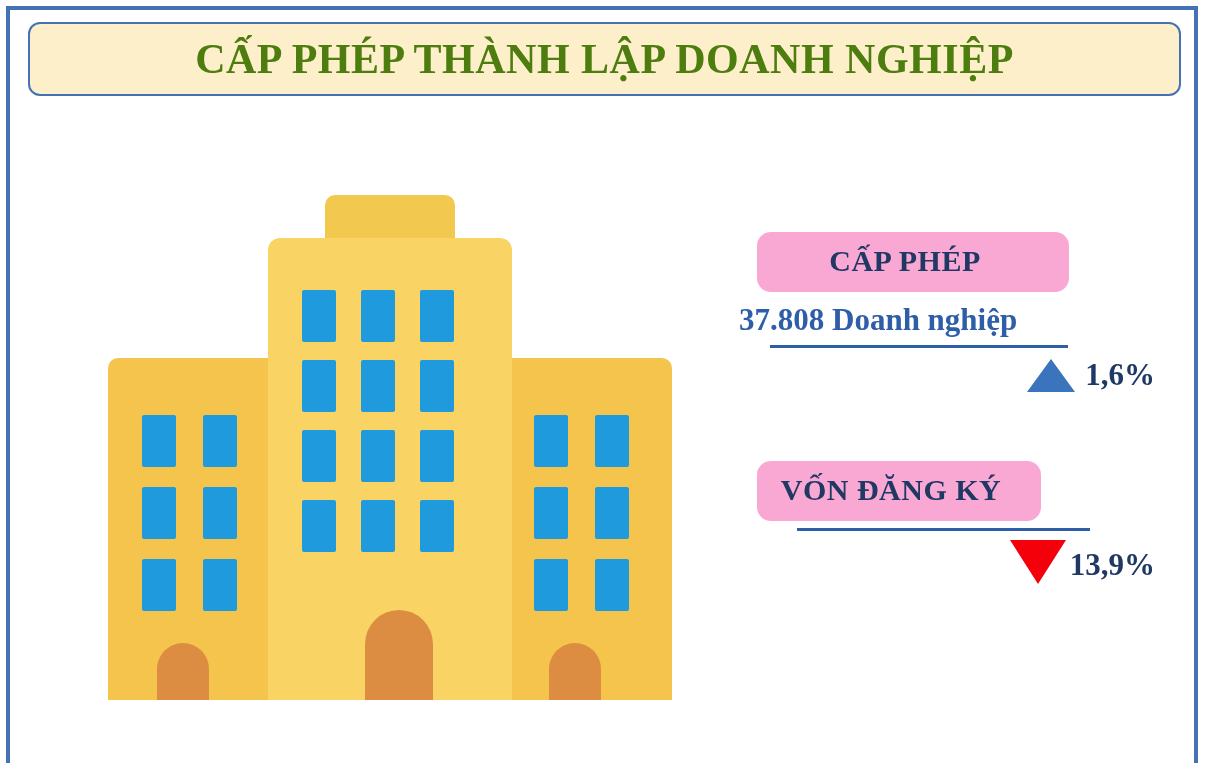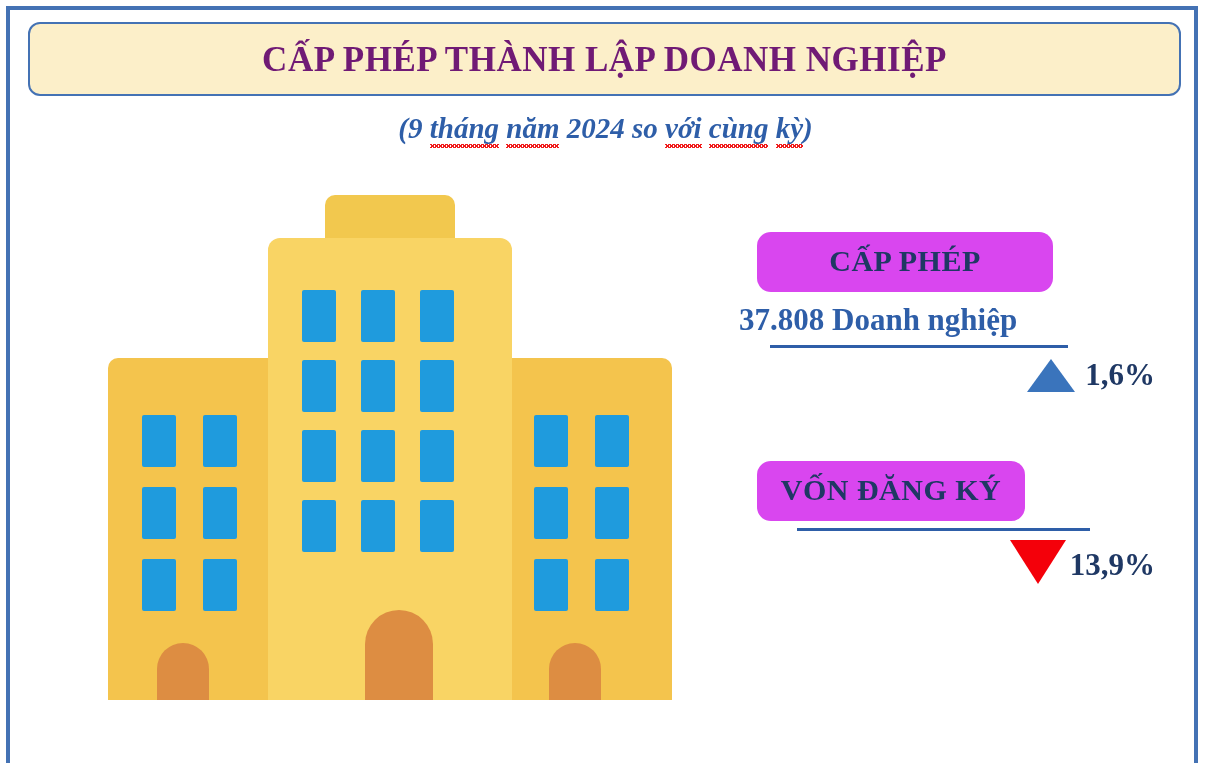--- a/index.html
+++ b/index.html
@@ -43,23 +43,23 @@
     height: 74px;
     background: #FCEFC9;
     border: 2px solid #4472B4;
     border-radius: 12px;
     box-sizing: border-box;
     display: flex;
     align-items: center;
     justify-content: center;
   }
   .title-text {
-    font-size: 35px;
-    font-weight: bold;
-    color: #701a75;
+    font-size: 42px;
+    font-weight: bold;
+    color: #4d7c0f;
     letter-spacing: 0.5px;
     white-space: nowrap;
     line-height: 1;
   }
 
   .subtitle {
     position: absolute;
     left: 0;
     top: 112px;
     width: 1211px;
@@ -154,27 +154,27 @@
 
   
   .stats {
     position: absolute;
     left: 735px;
     top: 232px;
     width: 420px;
   }
   .stat-block { position: relative; }
   .badge {
-    background: #d946ef;
+    background: #f9a8d4;
     border-radius: 14px;
     text-align: center;
     font-size: 30px;
     font-weight: bold;
     color: #1F3864;
-    padding: 12px 0 14px 0;
+    padding: 12px 16px 14px 0;
     letter-spacing: 0.5px;
     white-space: nowrap;
   }
   .badge-cp { width: 296px; margin-left: 22px; }
   .badge-vdk { width: 268px; margin-left: 22px; }
 
   .value-row {
     text-align: left;
     font-size: 31px;
     font-weight: bold;
@@ -229,21 +229,20 @@
 <body>
 
 <div id="infographic">
 
   <div class="frame-border"></div>
 
   <div class="title-box">
     <div class="title-text">CẤP PHÉP THÀNH LẬP DOANH NGHIỆP</div>
   </div>
 
-  <div class="subtitle"><span>(9 </span><span class="sq">tháng</span><span> </span><span class="sq">năm</span><span> 2024 so </span><span class="sq">với</span><span> </span><span class="sq">cùng</span><span> </span><span class="sq">kỳ</span><span>)</span></div>
 
   <div class="building">
     <div class="penthouse"></div>
 
     <div class="wing wing-left"></div>
     <div class="wing wing-right"></div>
     <div class="tower"></div>
 
     <div class="win" style="left:202px; top:100px; width:34px; height:52px;"></div>
     <div class="win" style="left:261px; top:100px; width:34px; height:52px;"></div>

